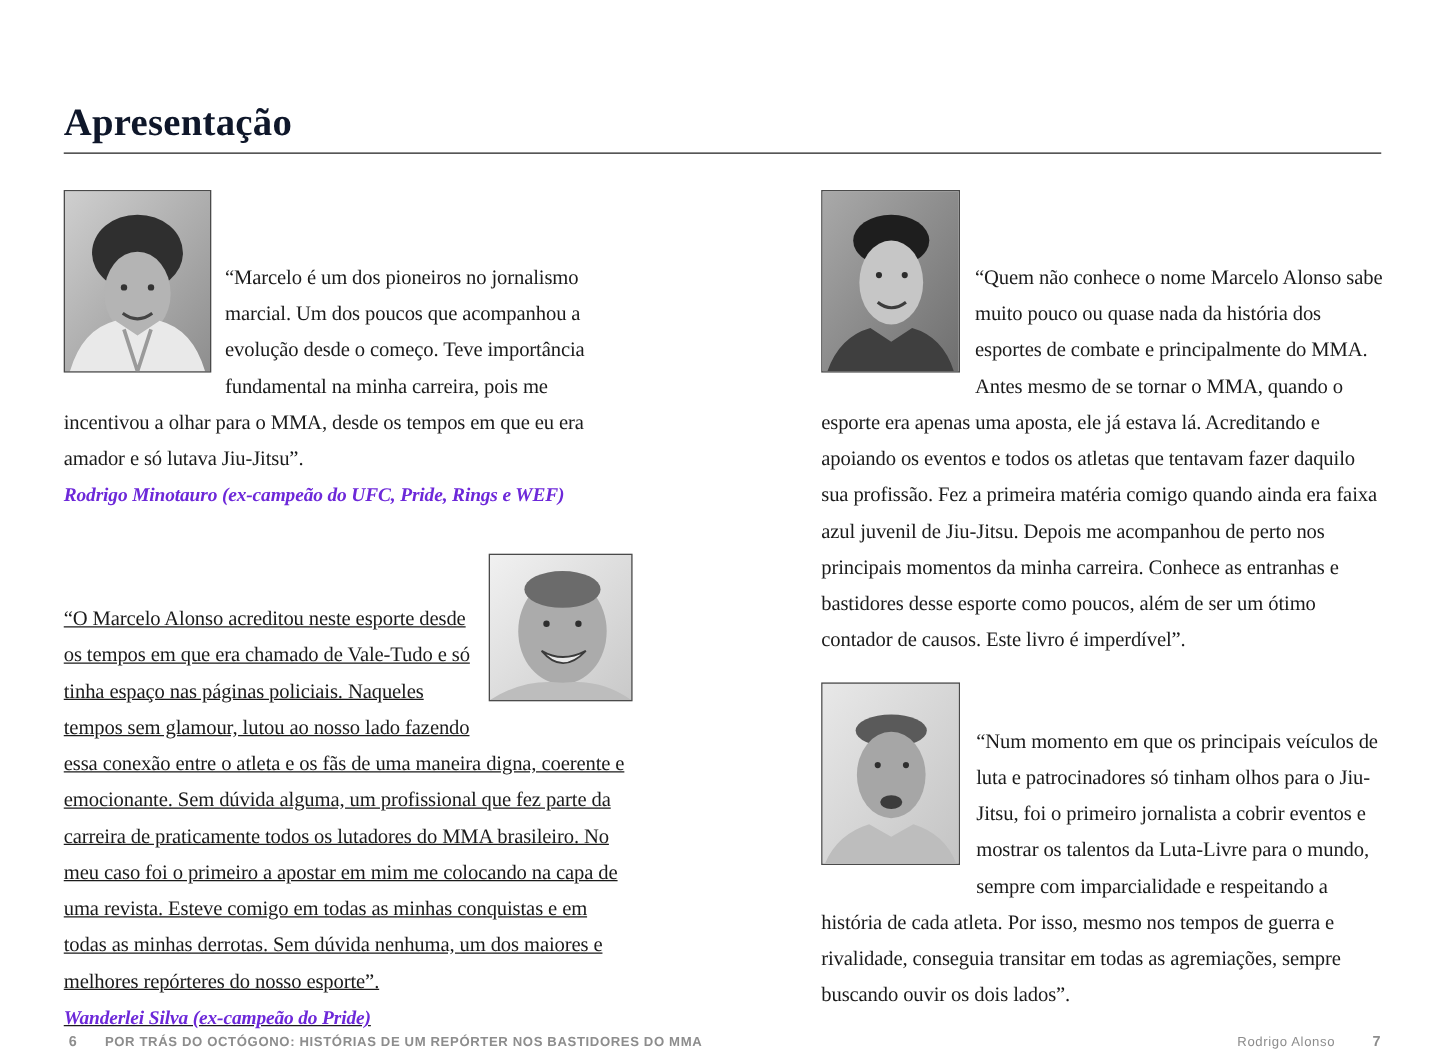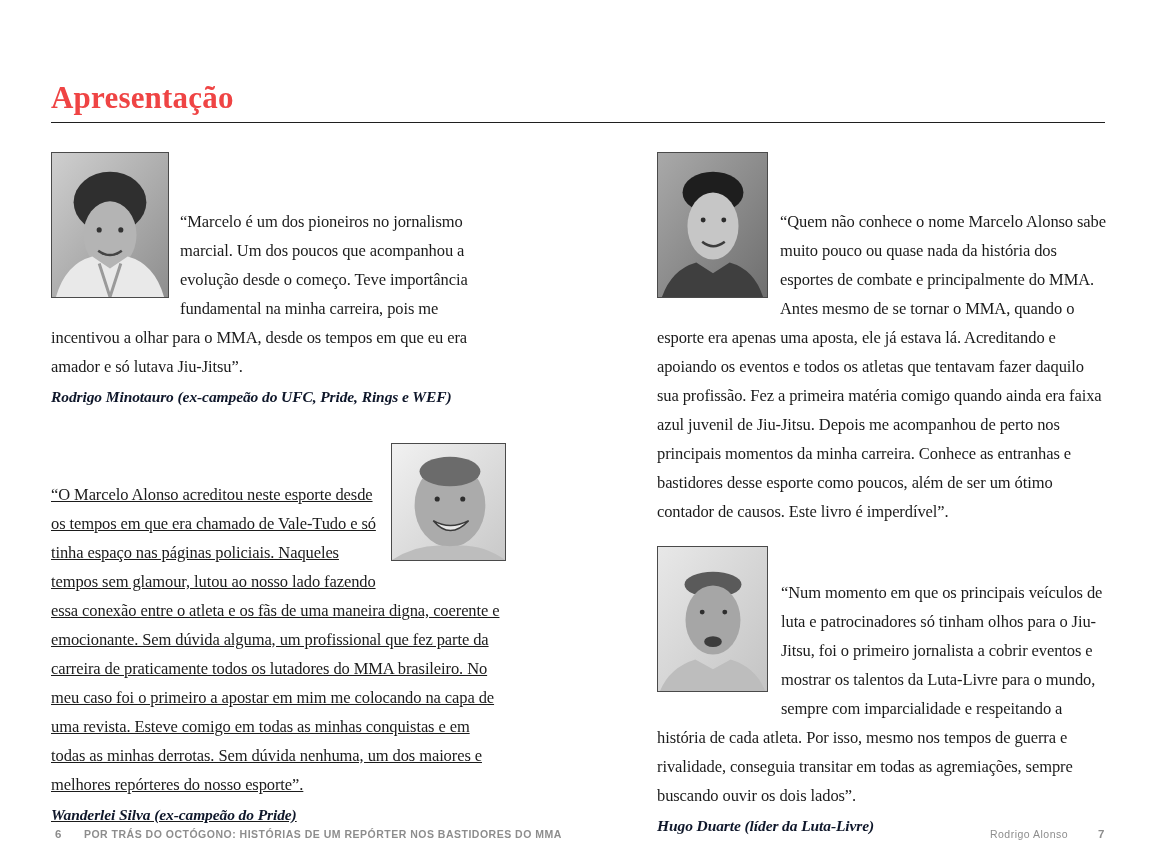--- a/index.html
+++ b/index.html
@@ -3,21 +3,21 @@
 <meta charset="utf-8">
 <style>
   html, body { margin:0; padding:0; background:#ffffff; }
   .page {
     position:relative; width:1156px; height:851px; background:#ffffff;
     font-family:"Liberation Serif", serif; color:#1b1b1b; overflow:hidden;
   }
   
   .title {
     position:absolute; left:51px; top:80px; margin:0;
-    font-size:31px; font-weight:700; letter-spacing:0.2px; color:#ef4444;
+    font-size:31px; font-weight:700; letter-spacing:0.2px; color:#0f172a;
     font-family:"Liberation Serif", serif;
   }
   .title-rule {
     position:absolute; left:51px; top:122px; width:1054px; height:0;
     border-top:1.5px solid #1f1f1f;
   }
   
   .col { position:absolute; top:152px; font-size:16.5px; line-height:29px; letter-spacing:-0.1px; }
   .col-left  { left:51px;  width:455px; }
   .col-right { left:657px; width:452px; }
@@ -34,21 +34,21 @@
   .photo-l1 { float:left;  width:118px; height:146px; margin:0 11px 10px 0; }
   .photo-r2 { float:right; width:115px; height:118px; margin:-37px 0 14px 12px; }
   .photo-l3 { float:left;  width:111px; height:146px; margin:0 12px 10px 0; }
   .photo-l4 { float:left;  width:111px; height:146px; margin:0 13px 10px 0; }
 
   .quote { margin:0; text-align:left; }
   .q-offset-55 { padding-top:55px; }
   .q-offset-32 { padding-top:32px; }
   .attribution {
     margin:3px 0 0 0; font-weight:700; font-style:italic; font-size:15.5px; line-height:26px;
-    color:#0f172a;
+    color:#6d28d9;
   }
   
   .footer {
     position:absolute; bottom:11px;
     font-family:"Liberation Sans", sans-serif; font-size:10.5px;
     color:#8d8d8d; letter-spacing:0.5px; white-space:nowrap;
   }
   .footer-left  { left:55px; font-weight:700; }
   .footer-right { right:51px; font-weight:400; }
   .pagenum { font-weight:700; font-size:11.5px; }
@@ -148,21 +148,20 @@
           <rect width="111" height="146" fill="url(#g4)"></rect>
           <ellipse cx="56" cy="38" rx="29" ry="13" fill="#5a5a5a"></ellipse>
           <ellipse cx="56" cy="74" rx="28" ry="35" fill="#a6a6a6"></ellipse>
           <circle cx="45" cy="66" r="2.5" fill="#2e2e2e"></circle>
             <circle cx="68" cy="66" r="2.5" fill="#2e2e2e"></circle>
           <ellipse cx="56" cy="96" rx="9" ry="5.5" fill="#3c3c3c"></ellipse>
           <path d="M2,146 Q12,122 38,114 L56,124 L74,114 Q100,122 109,146 Z" fill="#bdbdbd"></path>
         </svg>
       </span>
       <p class="quote q-offset-32">“Num momento em que os principais veículos de luta e patrocinadores só tinham olhos para o Jiu-Jitsu, foi o primeiro jornalista a cobrir eventos e mostrar os talentos da Luta-Livre para o mundo, sempre com imparcialidade e respeitando a história de cada atleta. Por isso, mesmo nos tempos de guerra e rivalidade, conseguia transitar em todas as agremiações, sempre buscando ouvir os dois lados”.</p>
-      <p class="attribution">Hugo Duarte (líder da Luta-Livre)</p>
     </div>
   </div>
 
   <div class="footer footer-left">
     <span class="pagenum">6</span><span class="book-title">POR TRÁS DO OCTÓGONO: HISTÓRIAS DE UM REPÓRTER NOS BASTIDORES DO MMA</span>
   </div>
   <div class="footer footer-right">
     <span>Rodrigo Alonso</span><span class="pagenum">7</span>
   </div>
 

